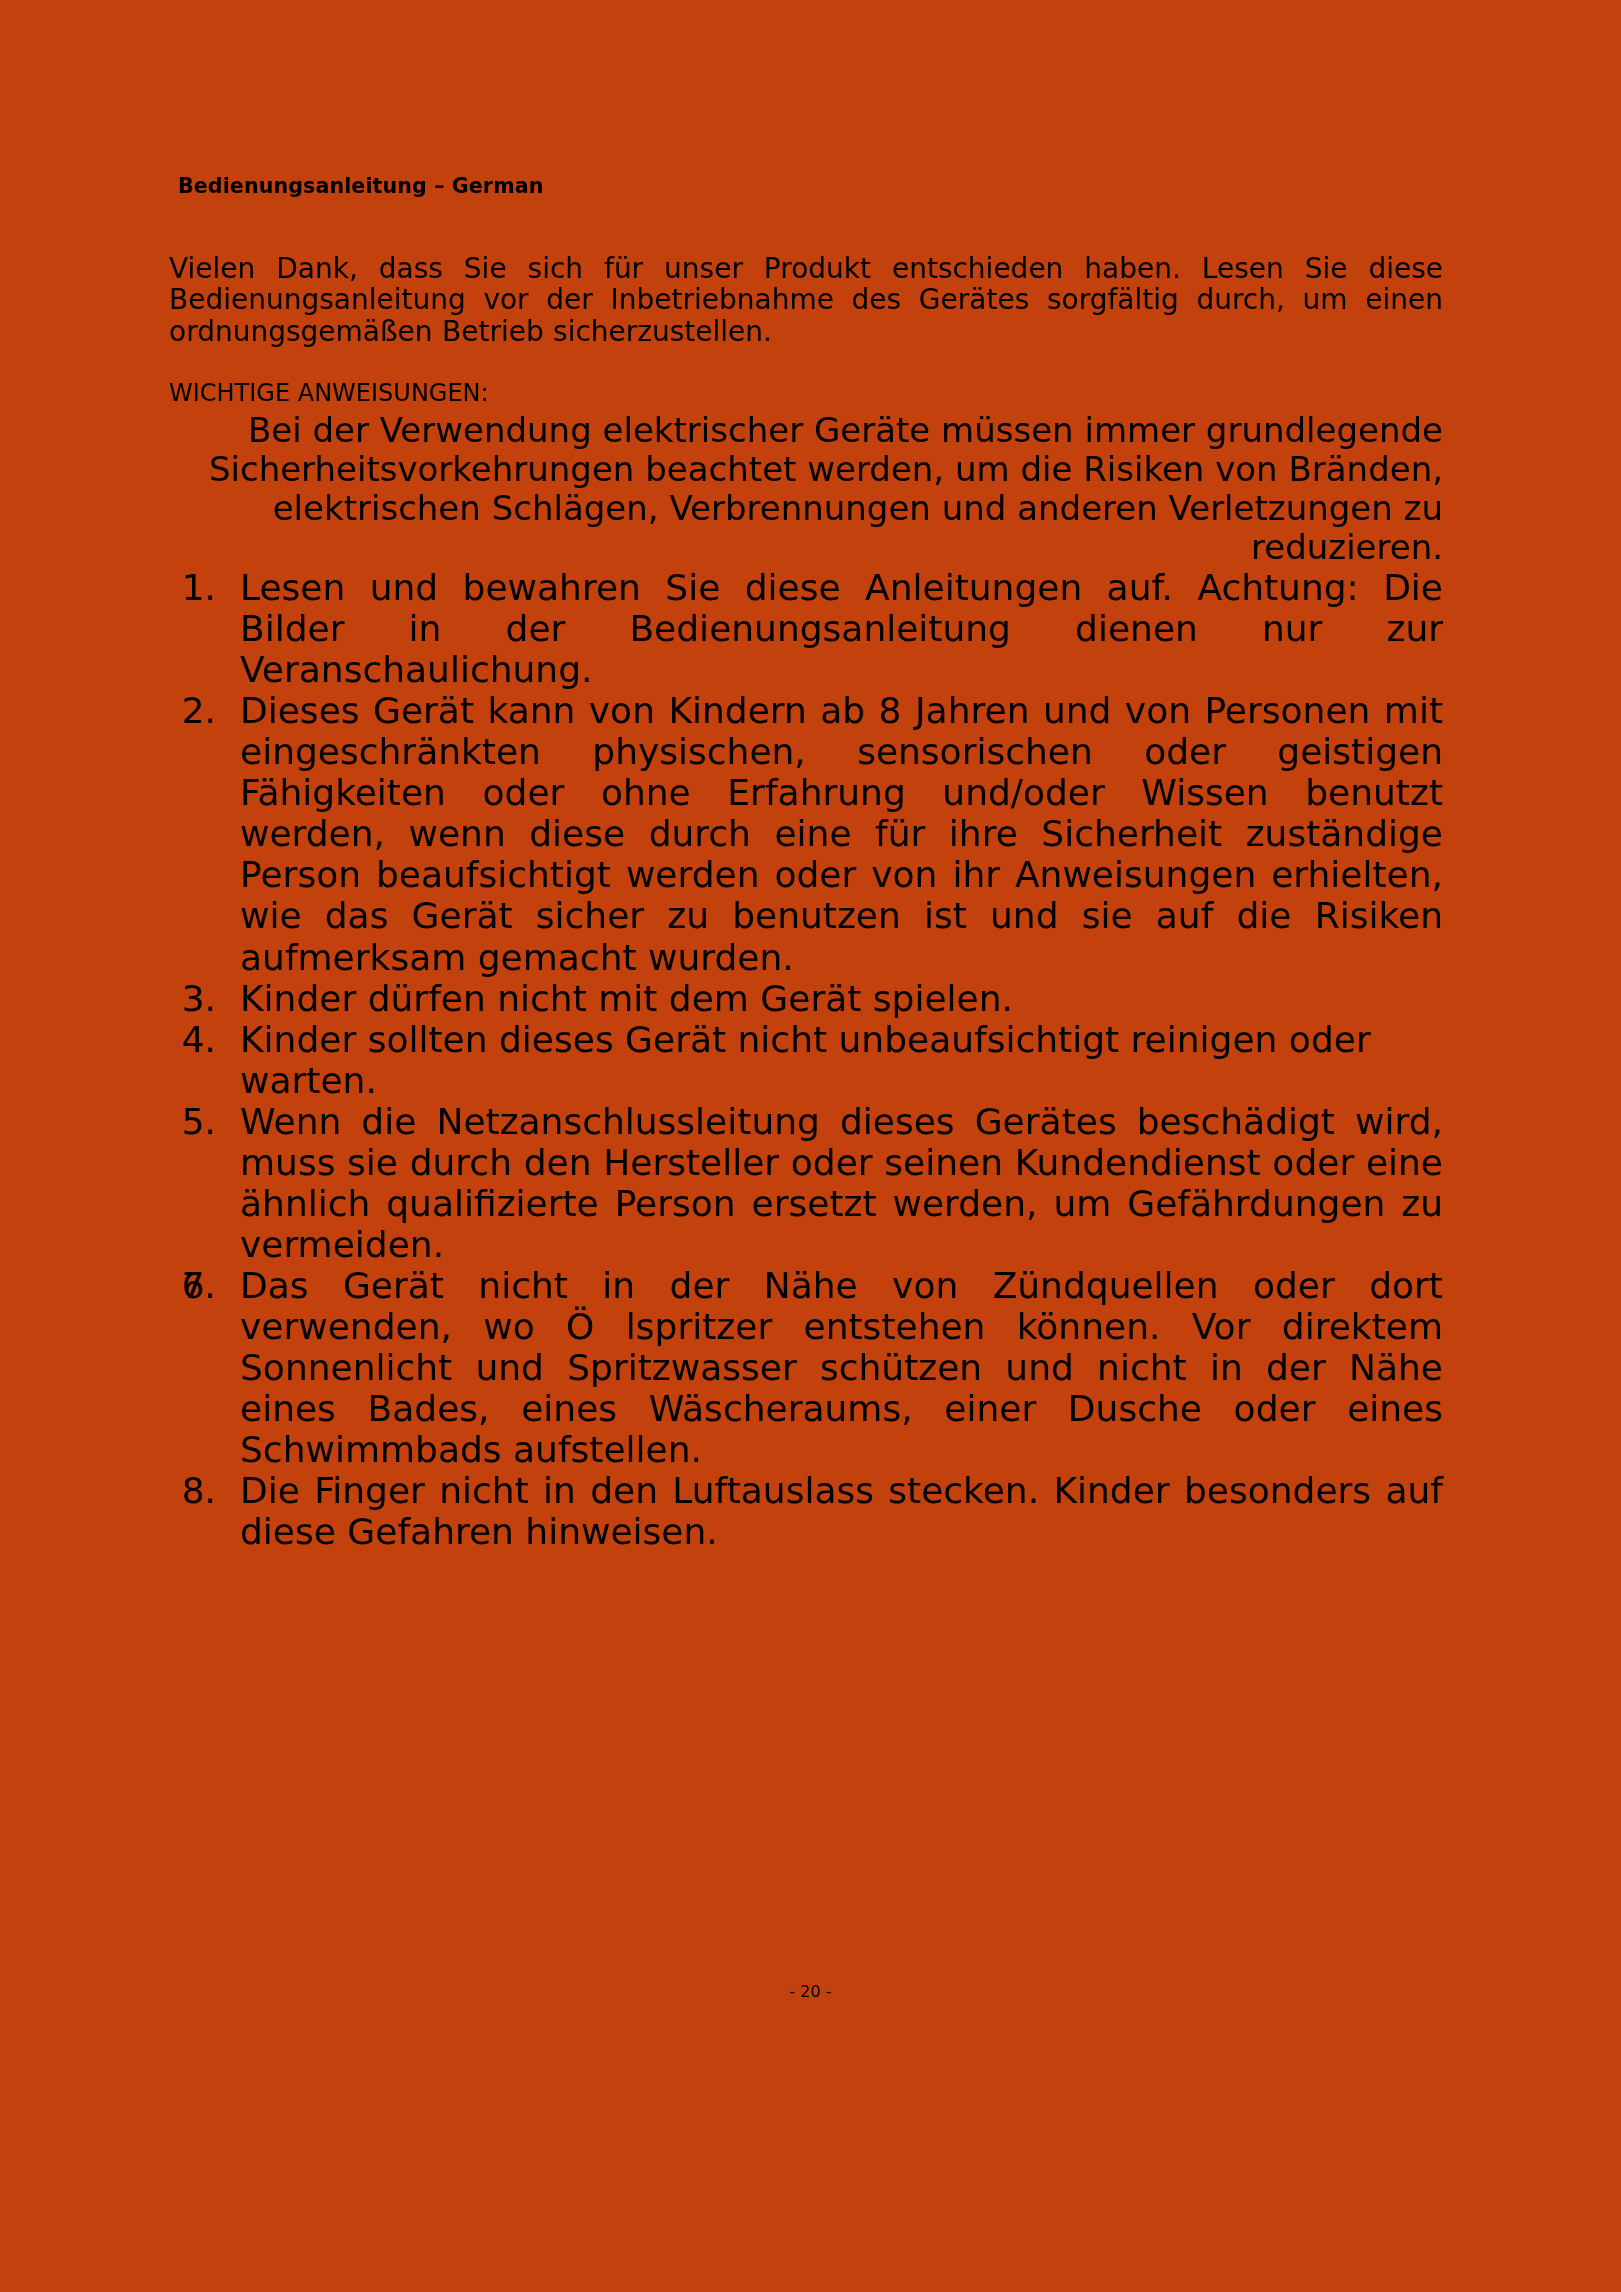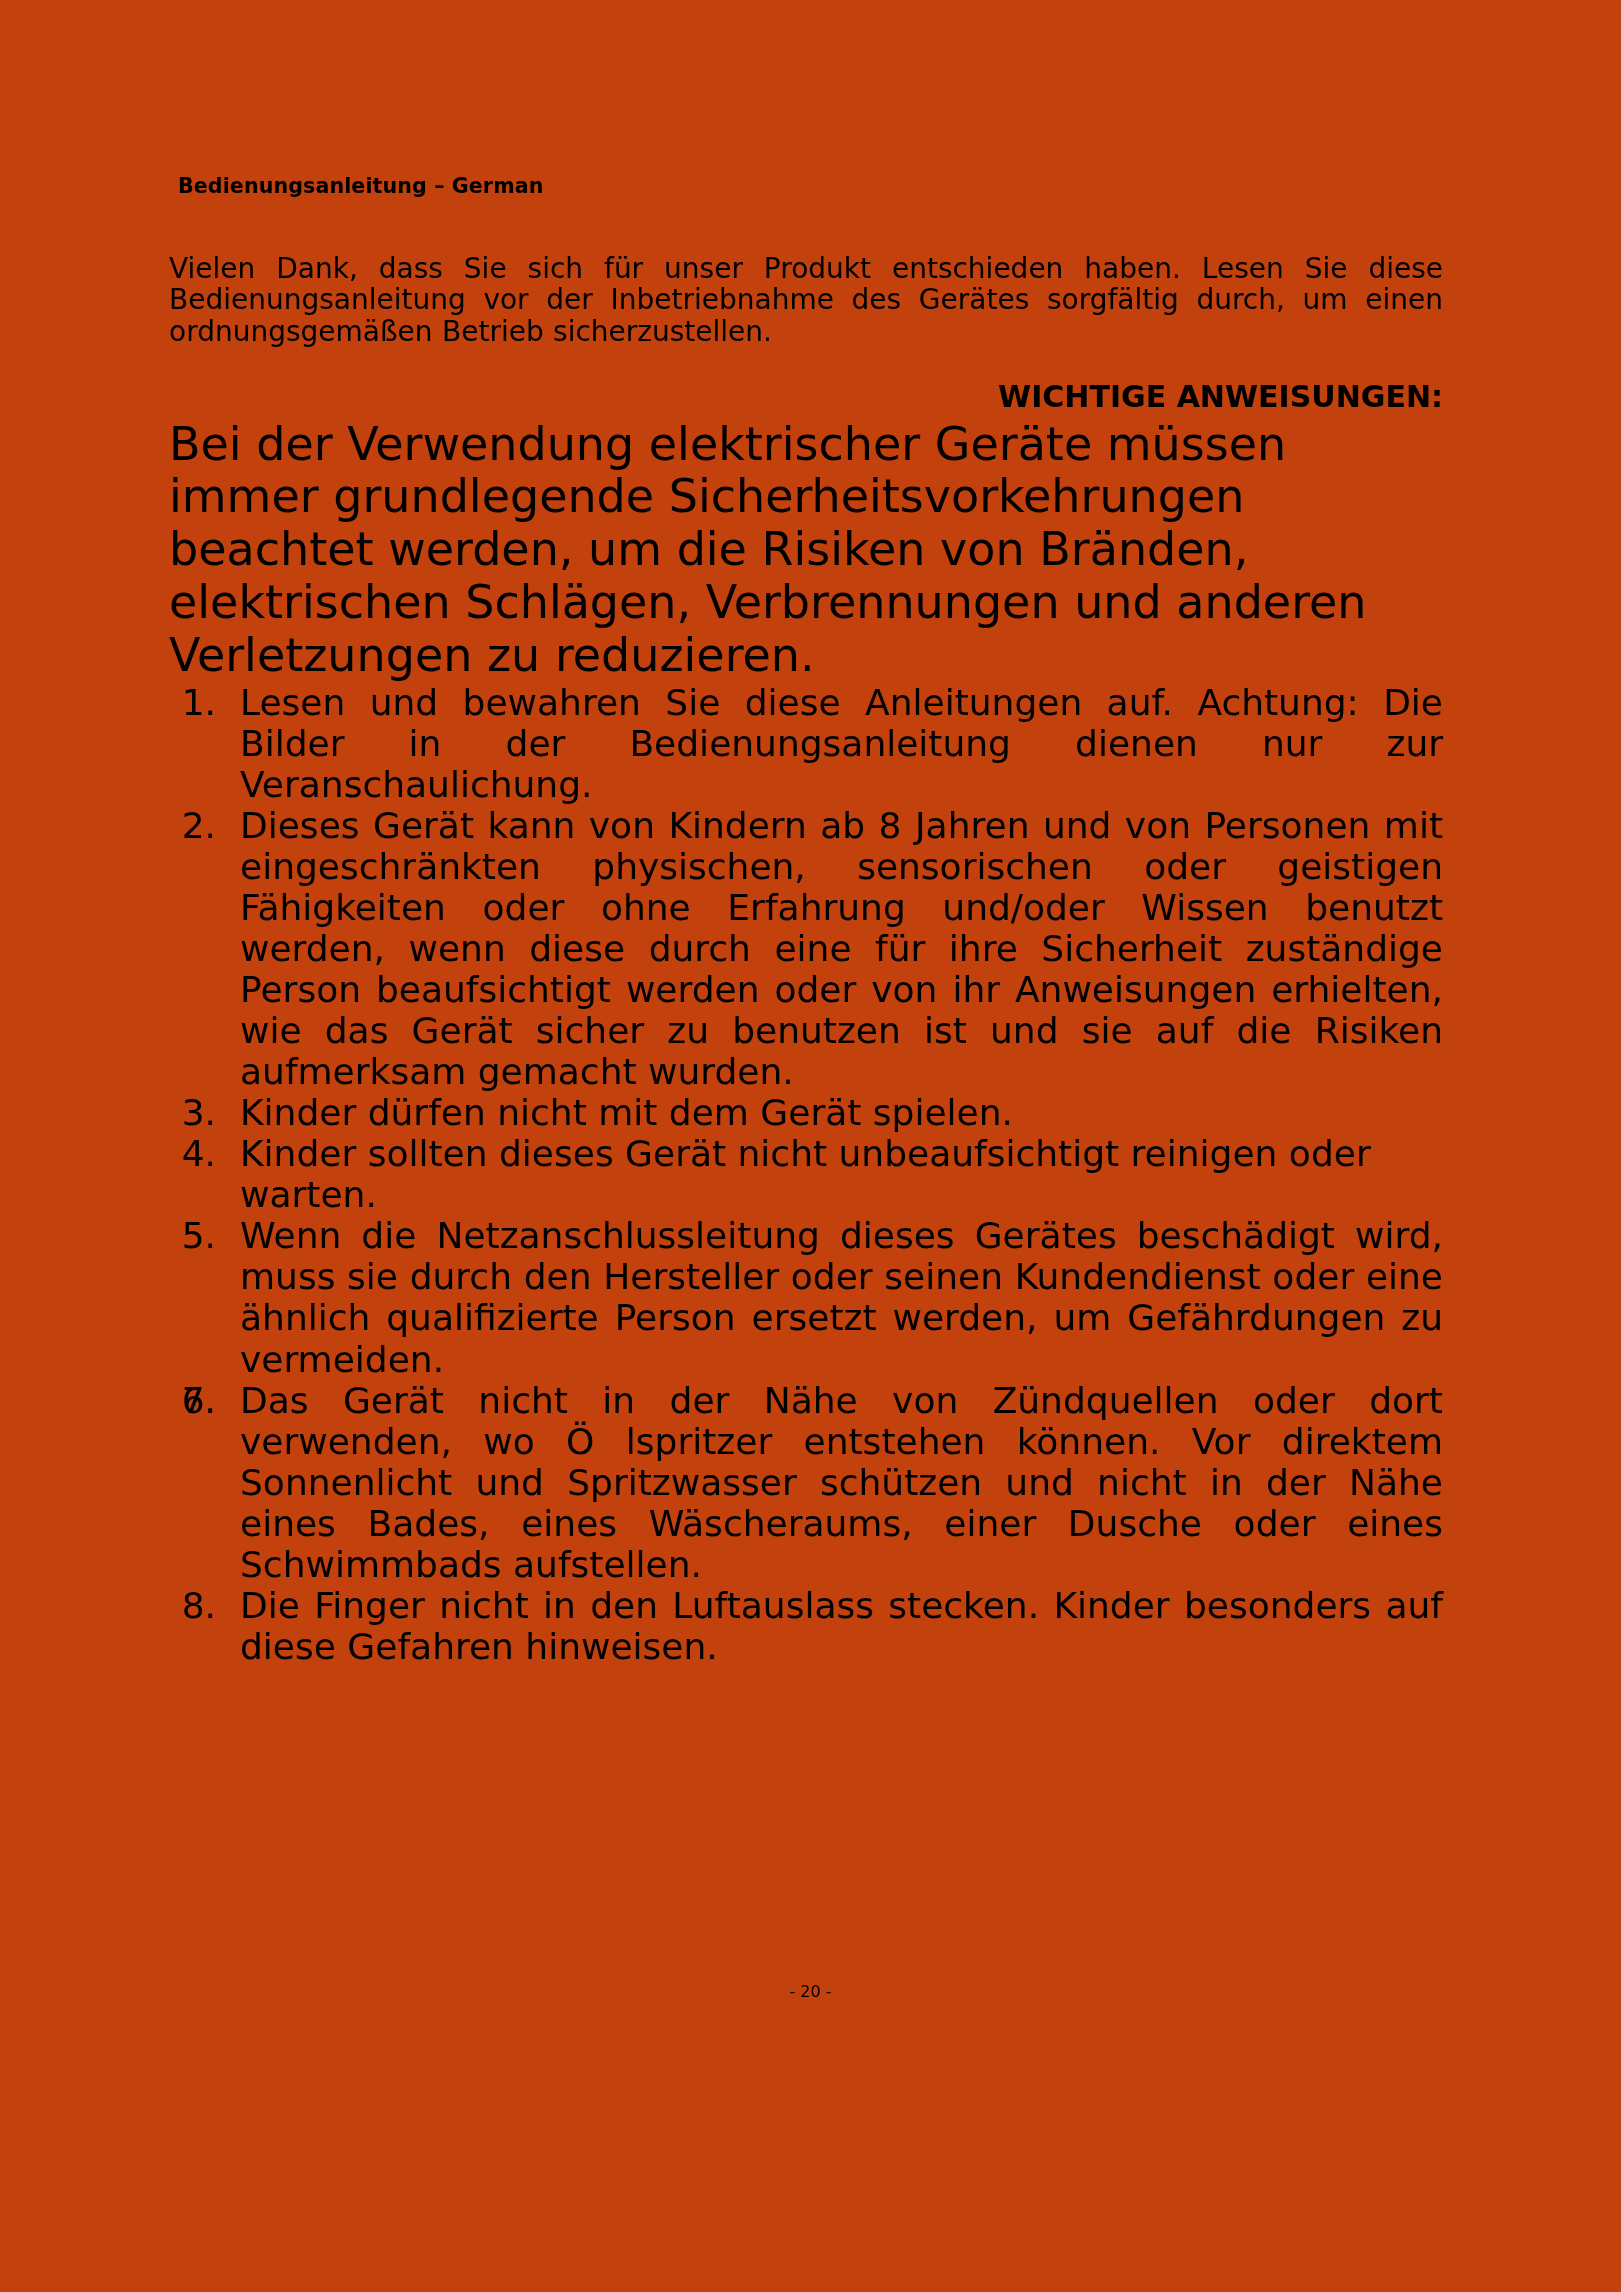--- a/index.html
+++ b/index.html
@@ -35,30 +35,29 @@
     font-size: 28px;
     line-height: 1.12;
     text-align: justify;
     margin: 0 0 0 0;
     word-spacing: 0.5px;
   }
   .intro {
     margin-bottom: 33px;
   }
   .section-title {
-    font-size: 30px;
-    font-weight: bold;
+    font-size: 24px;
+    font-weight: normal;
     line-height: 1.12;
     margin: 0 0 3.9px 0;
-    text-align: right;
   }
   .lead {
-    font-size: 46px;
+    font-size: 34px;
     line-height: 1.15;
-    text-align: left;
+    text-align: right;
     margin: 0 0 0 0;
   }
   ol.list {
     list-style: none;
     margin: 0;
     padding: 0;
   }
   ol.list > li {
     position: relative;
     padding-left: 71px;

